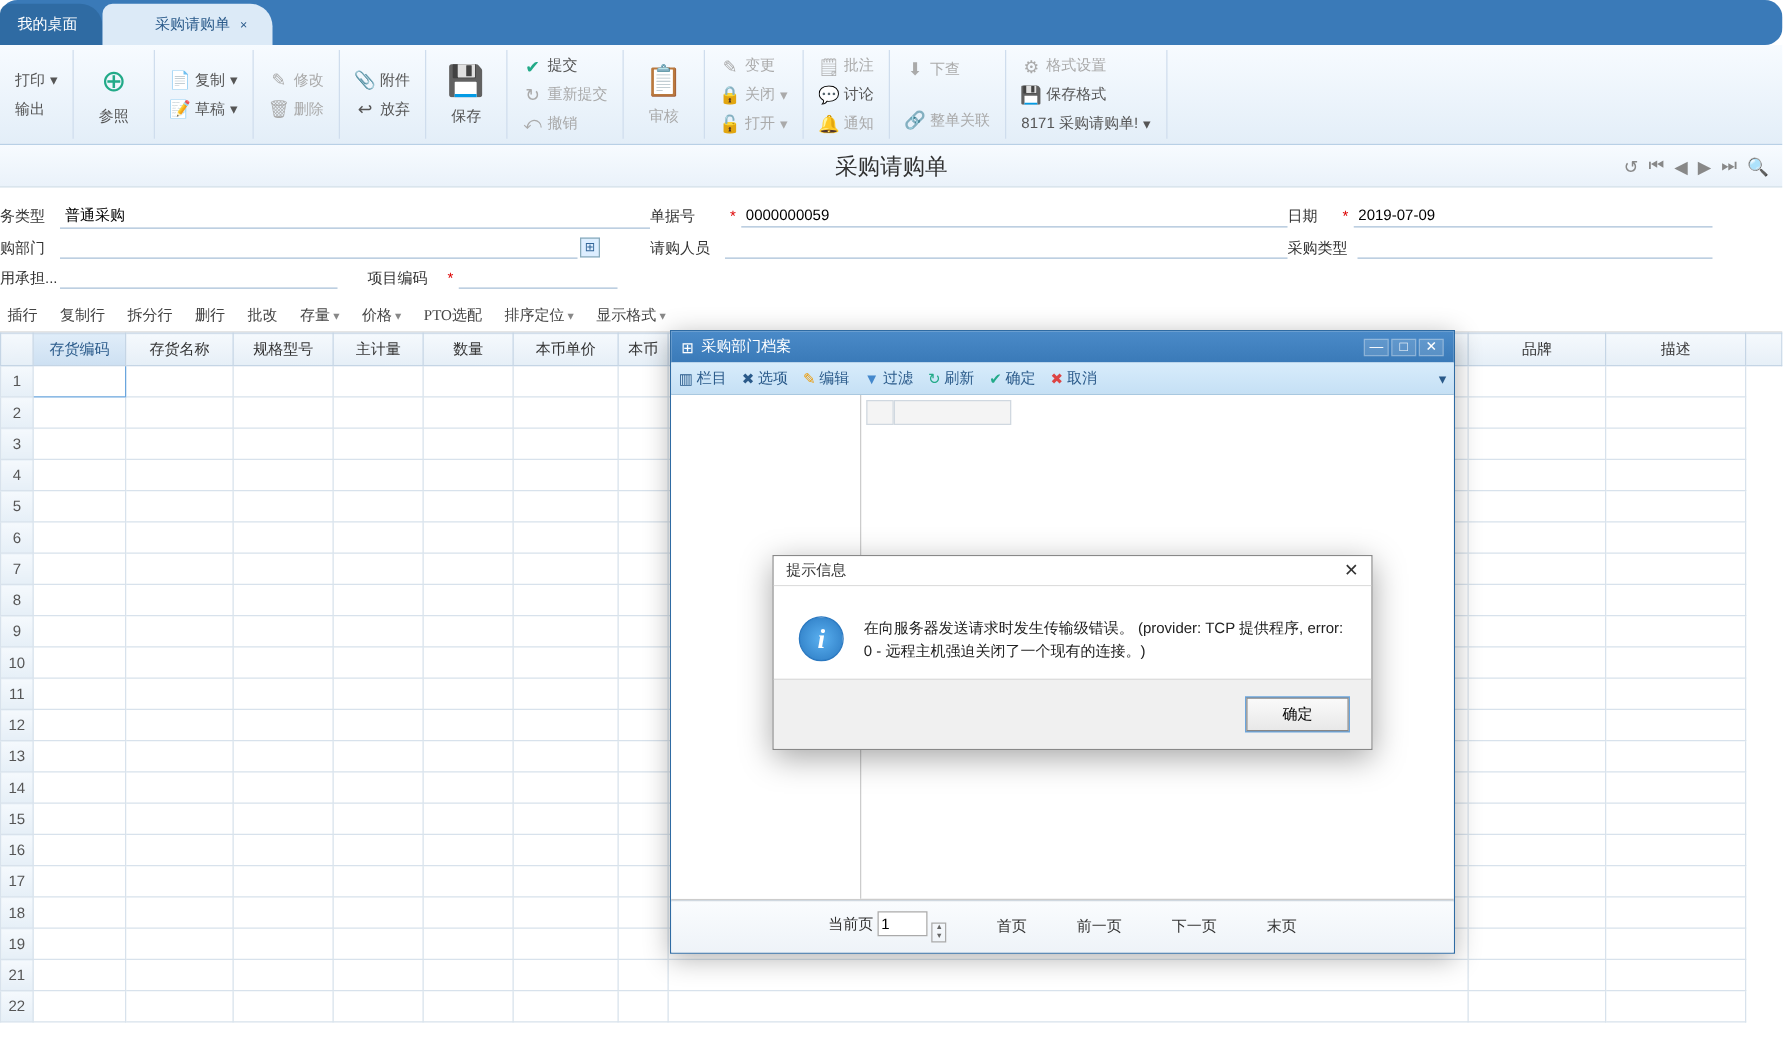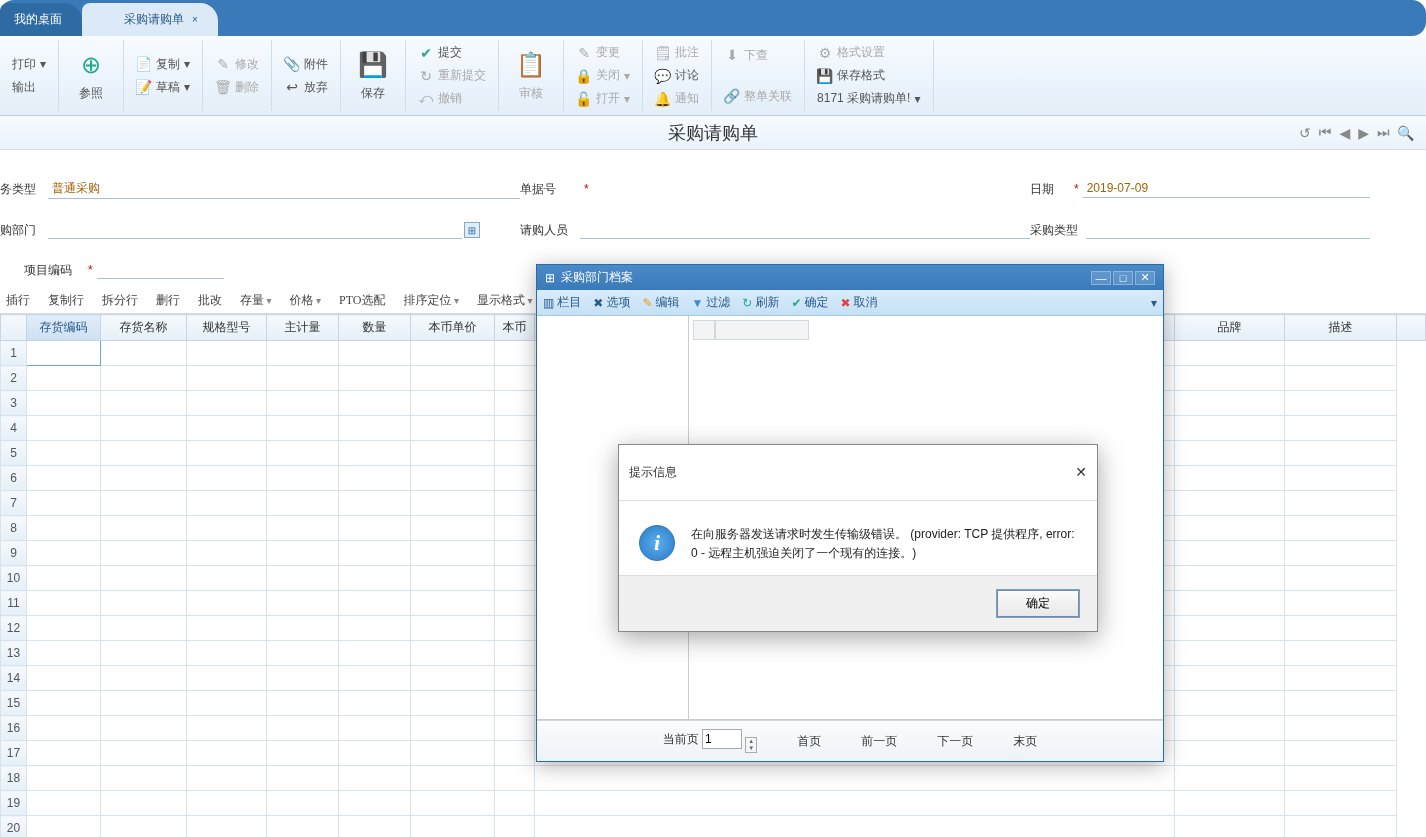--- a/index.html
+++ b/index.html
@@ -24,25 +24,25 @@
 .ribbon-col { display: flex; flex-direction: column; gap: 2px; }
 
 
 .title-area { background: linear-gradient(#f7fbff, #eaf2fa); height: 34px; display: flex; align-items: center; justify-content: center; position: relative; border-bottom: 1px solid #d0dde8; }
 .doc-title { font-size: 18px; color: #333; }
 .title-nav { position: absolute; right: 8px; display: flex; gap: 2px; align-items: center; }
 .title-nav span { color: #888; font-size: 14px; padding: 0 3px; cursor: pointer; }
 
 
 .form-area { padding: 10px 0 6px 0; font-size: 12px; }
-.form-row { display: flex; padding: 3px 0; margin-top: 16px; }
+.form-row { display: flex; padding: 3px 0; }
 .form-field { display: flex; align-items: center; }
 .form-field label { width: 48px; text-align: left; color: #333; padding-right: 4px; white-space: nowrap; }
 .form-field .req { color: #d00; margin: 0 4px; }
-.form-field .inp { border-bottom: 1px solid #a8c0d8; min-height: 18px; padding: 1px 4px; color: #a16207; }
+.form-field .inp { border-bottom: 1px solid #a8c0d8; min-height: 18px; padding: 1px 4px; color: #000000; }
 .form-field .inp.wide { flex: 1; }
 .lookup-ico { width: 16px; height: 16px; border: 1px solid #8ab; background: #def; font-size: 10px; display: inline-flex; align-items: center; justify-content: center; margin-left: 2px; color: #369; cursor: pointer; }
 
 
 .action-bar { background: #fff; padding: 4px 6px; font-size: 12px; color: #444; border-bottom: 1px solid #ddd; display: flex; gap: 18px; }
 .action-bar span { cursor: pointer; font-family: Liberation Serif, serif; }
 .dd::after { content: " ▾"; color: #888; font-size: 10px; }
 
 
 .grid { border-collapse: collapse; width: 100%; font-size: 12px; table-layout: fixed; }
@@ -65,21 +65,21 @@
 .archive-list { flex: 1; padding: 4px; }
 .archive-list .hdr { display: flex; }
 .archive-list .hdr div { border: 1px solid #d0d8e0; background: #f4f4f4; height: 20px; }
 .archive-footer { background: linear-gradient(#fafcfe, #eef3f8); padding: 8px; font-size: 12px; color: #333; display: flex; align-items: center; justify-content: center; gap: 40px; border-top: 1px solid #d0d8e0; }
 .archive-footer .page-inp { width: 40px; border: 1px solid #aaa; padding: 2px; text-align: left; font-size: 12px; }
 .archive-footer .spinner { display: inline-flex; flex-direction: column; font-size: 6px; line-height: 7px; color: #666; border: 1px solid #aaa; }
 .archive-footer .spinner span { padding: 0 2px; cursor: pointer; }
 
 
 .error-dialog { position: absolute; left: 618px; top: 444px; width: 480px; background: #f0f0f0; border: 1px solid #888; box-shadow: 0 6px 24px rgba(0,0,0,0.35); }
-.error-title { background: #fff; padding: 19px 10px; font-size: 12px; color: #333; display: flex; border-bottom: 1px solid #ddd; text-align: right; }
+.error-title { background: #fff; padding: 3px 10px; font-size: 12px; color: #333; display: flex; border-bottom: 1px solid #ddd; text-align: right; }
 .error-title .x { margin-left: auto; font-size: 14px; cursor: pointer; font-family: Arial; }
 .error-body { padding: 24px 20px 12px 20px; display: flex; gap: 16px; background: #fff; }
 .error-body .info-ico { width: 36px; height: 36px; border-radius: 50%; background: radial-gradient(#5ab0f0, #2a78c0); color: #fff; font-size: 22px; font-weight: bold; display: flex; align-items: center; justify-content: center; font-family: Georgia, serif; font-style: italic; flex: none; border: 1px solid #2a78c0; }
 .error-body .msg { font-size: 12px; color: #222; line-height: 1.6; }
 .error-foot { padding: 14px 18px; display: flex; justify-content: flex-end; background: #f0f0f0; border-top: 1px solid #ddd; }
 .error-foot button { padding: 4px 28px; font-size: 12px; background: linear-gradient(#fafafa,#e8e8e8); border: 1px solid #888; cursor: pointer; box-shadow: 0 0 0 1px #6aa5dd; }
 </style>
 </head>
 <body>
 
@@ -227,20 +227,21 @@
 
 <div class="form-area">
   <div class="form-row">
     <div class="form-field" style="width:520px">
         <label>务类型</label>
         <div class="inp wide">普通采购</div>
       </div>
     <div class="form-field" style="width:510px">
         <label style="width:60px">单据号</label>
         <span class="req">*</span>
+        <div class="inp wide">0000000059</div>
       </div>
     <div class="form-field" style="width:340px">
         <label style="width:40px">日期</label>
         <span class="req">*</span>
         <div class="inp wide">2019-07-09</div>
       </div>
   </div>
   <div class="form-row">
     <div class="form-field" style="width:480px">
         <label>购部门</label>
@@ -251,20 +252,24 @@
     <div class="form-field" style="width:510px">
         <label style="width:60px">请购人员</label>
         <div class="inp wide"></div>
       </div>
     <div class="form-field" style="width:340px">
         <label style="width:56px">采购类型</label>
         <div class="inp wide"></div>
       </div>
   </div>
   <div class="form-row">
+    <div class="form-field" style="width:270px">
+        <label>用承担...</label>
+        <div class="inp wide"></div>
+      </div>
     <div style="width:24px"></div>
     <div class="form-field" style="width:200px">
         <label style="width:60px">项目编码</label>
         <span class="req">*</span>
         <div class="inp wide"></div>
       </div>
   </div>
 </div>
 
 <div class="action-bar">
@@ -536,33 +541,20 @@
         <td></td>
         <td></td>
         <td></td>
         <td></td>
         <td></td>
         <td></td>
         <td></td>
         <td></td>
         <td></td>
       </tr>
-      <tr class="r20">
-        <td class="rownum">20</td>
-        <td></td>
-        <td></td>
-        <td></td>
-        <td></td>
-        <td></td>
-        <td></td>
-        <td></td>
-        <td></td>
-        <td></td>
-        <td></td>
-      </tr>
       <tr class="r21">
         <td class="rownum">21</td>
         <td></td>
         <td></td>
         <td></td>
         <td></td>
         <td></td>
         <td></td>
         <td></td>
         <td></td>

